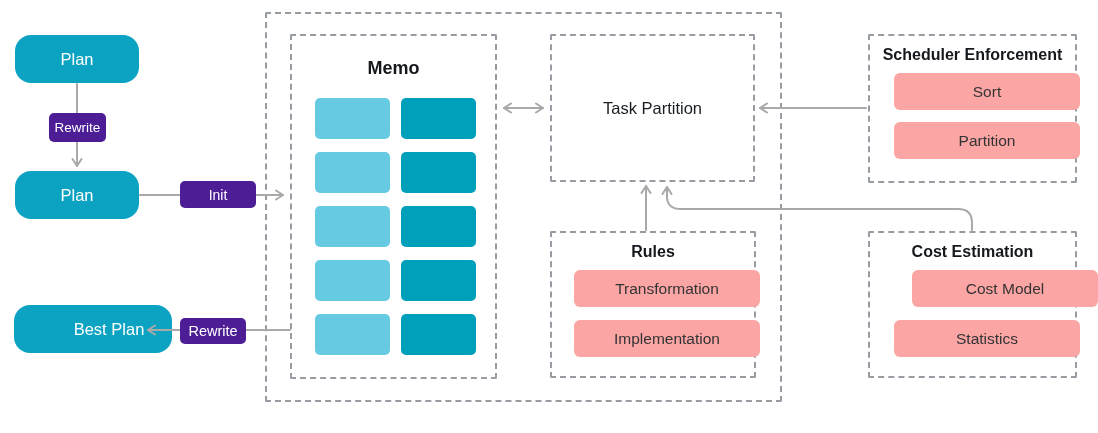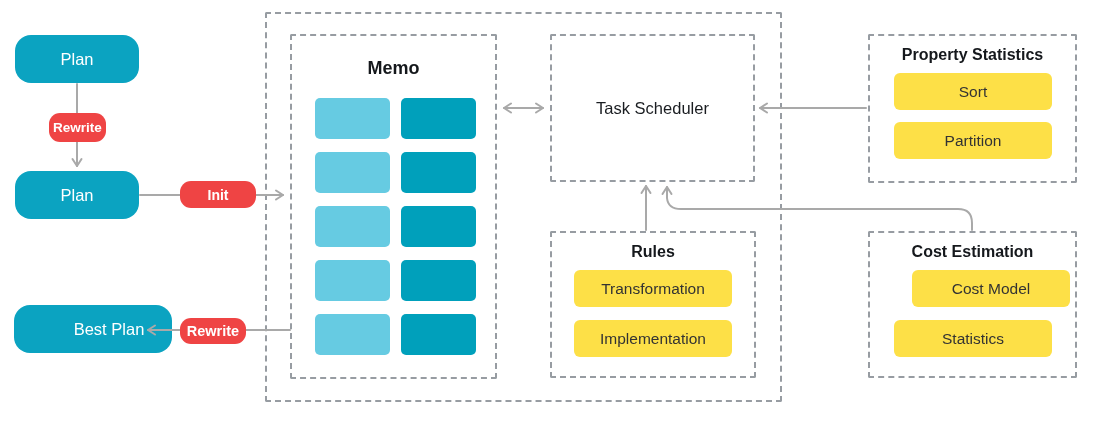--- a/index.html
+++ b/index.html
@@ -33,28 +33,28 @@
     border-radius: 16px;
     display: flex;
     align-items: center;
     justify-content: center;
     font-size: 16.5px;
     font-weight: 500;
     z-index: 1;
   }
   .slate-label {
     position: absolute;
-    background: #ef4444;
+    background: #4c1d95;
     color: #ffffff;
-    border-radius: 11px;
+    border-radius: 5px;
     display: flex;
     align-items: center;
     justify-content: center;
     font-size: 13.5px;
-    font-weight: 700;
+    font-weight: 400;
     z-index: 3;
   }
   .panel-title {
     position: absolute;
     left: 0;
     width: 100%;
     text-align: center;
     color: #15181C;
     font-size: 16px;
     font-weight: 600;
@@ -67,23 +67,23 @@
     width: 100%; height: 100%;
     display: flex;
     align-items: center;
     justify-content: center;
     color: #1A1D21;
     font-size: 16.5px;
     font-weight: 400;
   }
   .chip {
     position: absolute;
-    width: 158px;
+    width: 186px;
     height: 37px;
-    background: #fde047;
+    background: #fca5a5;
     border-radius: 6px;
     color: #333333;
     font-size: 15.5px;
     font-weight: 500;
     display: flex;
     align-items: center;
     justify-content: center;
     z-index: 1;
   }
   .memo-grid {
@@ -157,25 +157,25 @@
       <div class="memo-cell light"></div>
       <div class="memo-cell dark"></div>
       <div class="memo-cell light"></div>
       <div class="memo-cell dark"></div>
       <div class="memo-cell light"></div>
       <div class="memo-cell dark"></div>
     </div>
   </div>
 
   <div class="dashed-panel" style="left:550px; top:34px; width:205px; height:148px;">
-    <div class="ts-title">Task Scheduler</div>
+    <div class="ts-title">Task Partition</div>
   </div>
 
   <div class="dashed-panel" style="left:868px; top:34px; width:209px; height:149px;">
-    <div class="panel-title" style="top:10px;">Property Statistics</div>
+    <div class="panel-title" style="top:10px;">Scheduler Enforcement</div>
     <div class="chip" style="left:24px; top:37px;">
       <span>Sort</span>
     </div>
     <div class="chip" style="left:24px; top:86px;">
       <span>Partition</span>
     </div>
   </div>
 
   <div class="dashed-panel" style="left:550px; top:231px; width:206px; height:147px;">
     <div class="panel-title" style="top:10px;">Rules</div>

